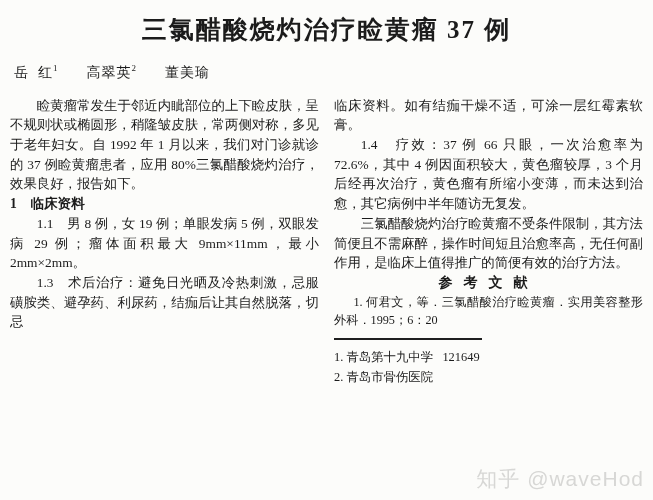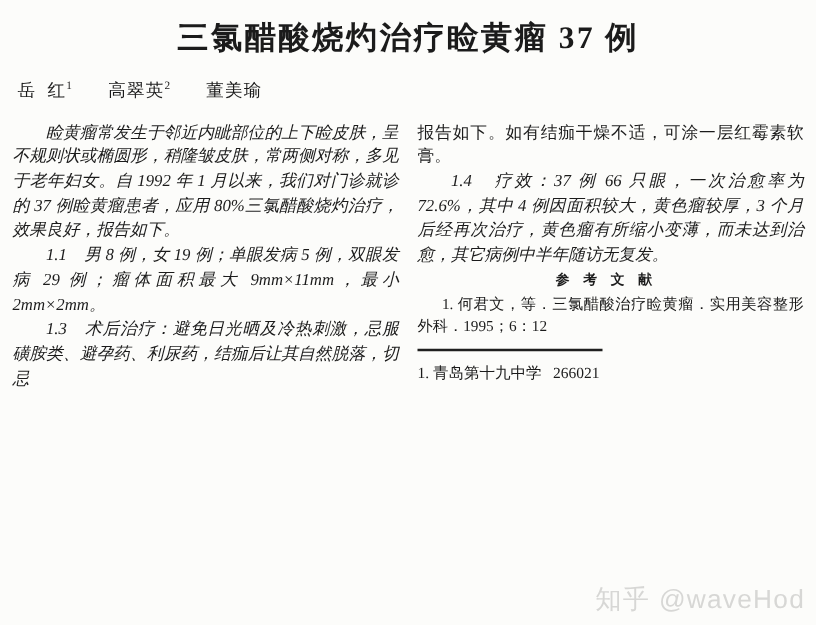--- a/index.html
+++ b/index.html
@@ -36,31 +36,31 @@
     padding: 14px 10px 0 10px;
     box-sizing: border-box;
   }
   .col {
     width: 309px;
     font-size: 13.4px;
     line-height: 19.7px;
     text-align: justify;
   }
   .col p { margin: 0; }
-  .indent { text-indent: 2em; font-style: italic; }
+  .indent { text-indent: 2em; }
   .sec-heading {
     margin: 0;
     font-size: 13.6px;
     font-weight: bold;
     line-height: 19.7px;
   }
   .refs-heading {
     margin: 1px 0 1px 0;
     text-align: center;
-    font-size: 11px;
+    font-size: 14px;
     font-weight: bold;
     letter-spacing: 11px;
     line-height: 20px;
   }
   .reference {
     font-size: 12.2px;
     line-height: 18.5px;
     text-indent: 1.6em;
   }
   .footnote-rule {
@@ -93,30 +93,33 @@
   <h1 class="paper-title">三氯醋酸烧灼治疗睑黄瘤 37 例</h1>
 
   <div class="authors">
     <span class="author"><span>岳  红</span><sup>1</sup></span><span class="author"><span>高翠英</span><sup>2</sup></span><span class="author"><span>董美瑜</span><sup></sup></span>
   </div>
 
   <div class="columns">
 
     <div class="col">
       <p class="indent">睑黄瘤常发生于邻近内眦部位的上下睑皮肤，呈不规则状或椭圆形，稍隆皱皮肤，常两侧对称，多见于老年妇女。自 1992 年 1 月以来，我们对门诊就诊的 37 例睑黄瘤患者，应用 80%三氯醋酸烧灼治疗，效果良好，报告如下。</p>
+      <p class="sec-heading">1　临床资料</p>
       <p class="indent">1.1　男 8 例，女 19 例；单眼发病 5 例，双眼发病 29 例；瘤体面积最大 9mm×11mm，最小 2mm×2mm。</p>
       <p class="indent">1.3　术后治疗：避免日光晒及冷热刺激，忌服磺胺类、避孕药、利尿药，结痂后让其自然脱落，切忌</p>
     </div>
 
     <div class="col">
-      <p>报告如下。如有结痂干燥不适，可涂一层红霉素软膏。</p>
+      <p>临床资料。如有结痂干燥不适，可涂一层红霉素软膏。</p>
       <p class="indent">1.4　疗效：37 例 66 只眼，一次治愈率为 72.6%，其中 4 例因面积较大，黄色瘤较厚，3 个月后经再次治疗，黄色瘤有所缩小变薄，而未达到治愈，其它病例中半年随访无复发。</p>
+      <p class="indent">三氯醋酸烧灼治疗睑黄瘤不受条件限制，其方法简便且不需麻醉，操作时间短且治愈率高，无任何副作用，是临床上值得推广的简便有效的治疗方法。</p>
       <p class="refs-heading">参考文献</p>
-      <p class="reference">1. 何君文，等．三氯醋酸治疗睑黄瘤．实用美容整形外科．1995；6：12</p>
+      <p class="reference">1. 何君文，等．三氯醋酸治疗睑黄瘤．实用美容整形外科．1995；6：20</p>
       <div class="footnote-rule"></div>
-      <p class="footnote">1. 青岛第十九中学   266021</p>
+      <p class="footnote">1. 青岛第十九中学   121649</p>
+      <p class="footnote">2. 青岛市骨伤医院</p>
     </div>
 
   </div>
 
   <div class="watermark">知乎 @waveHod</div>
 
 </div>
 
 </body></html>

